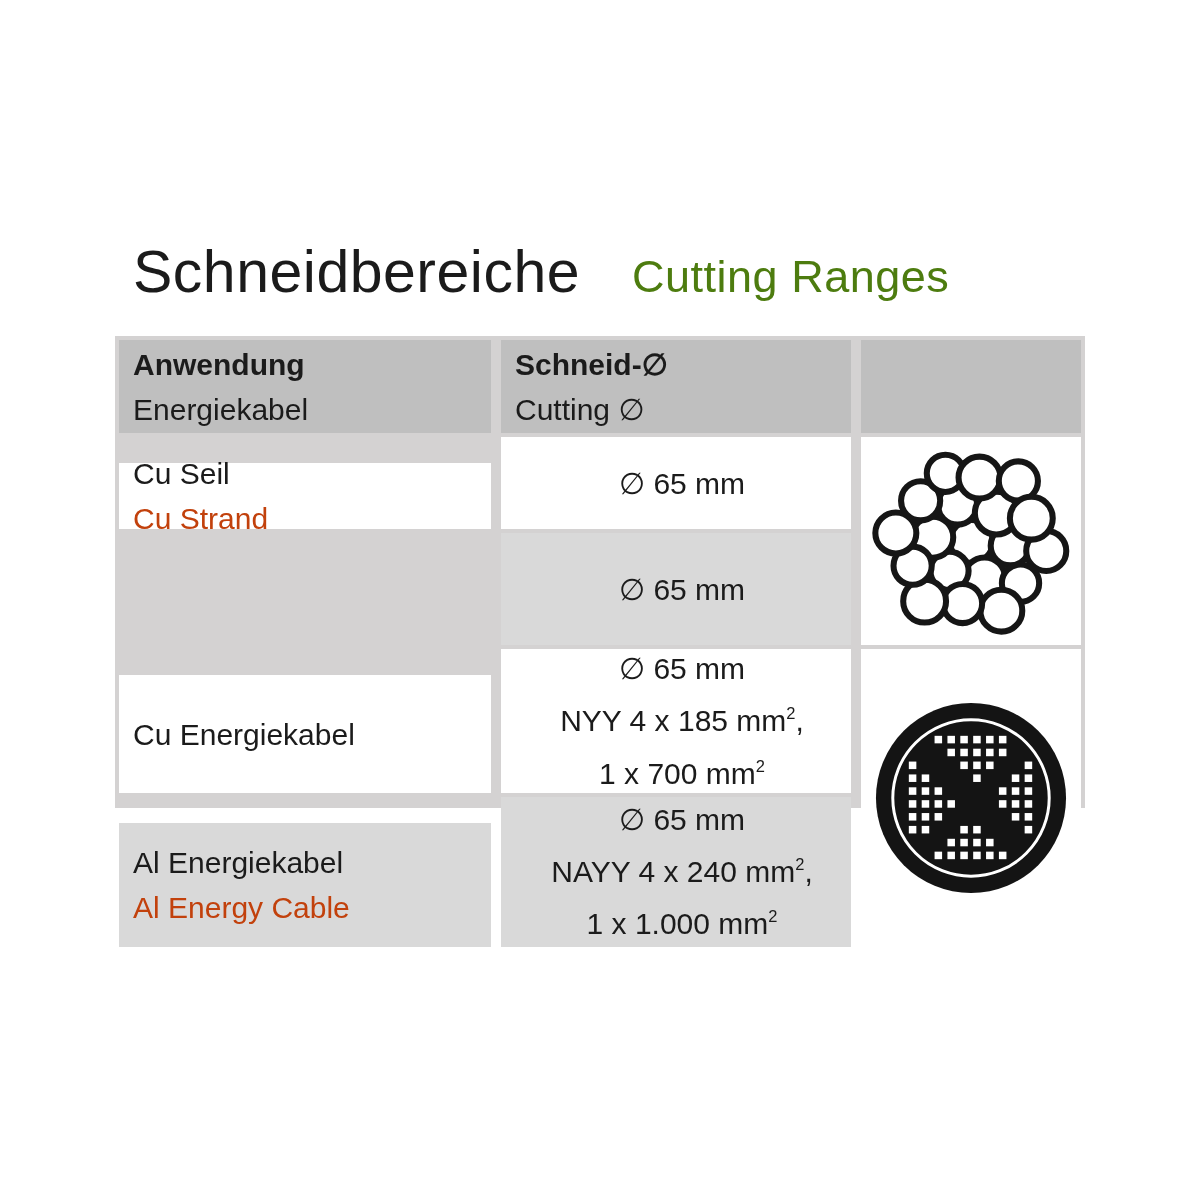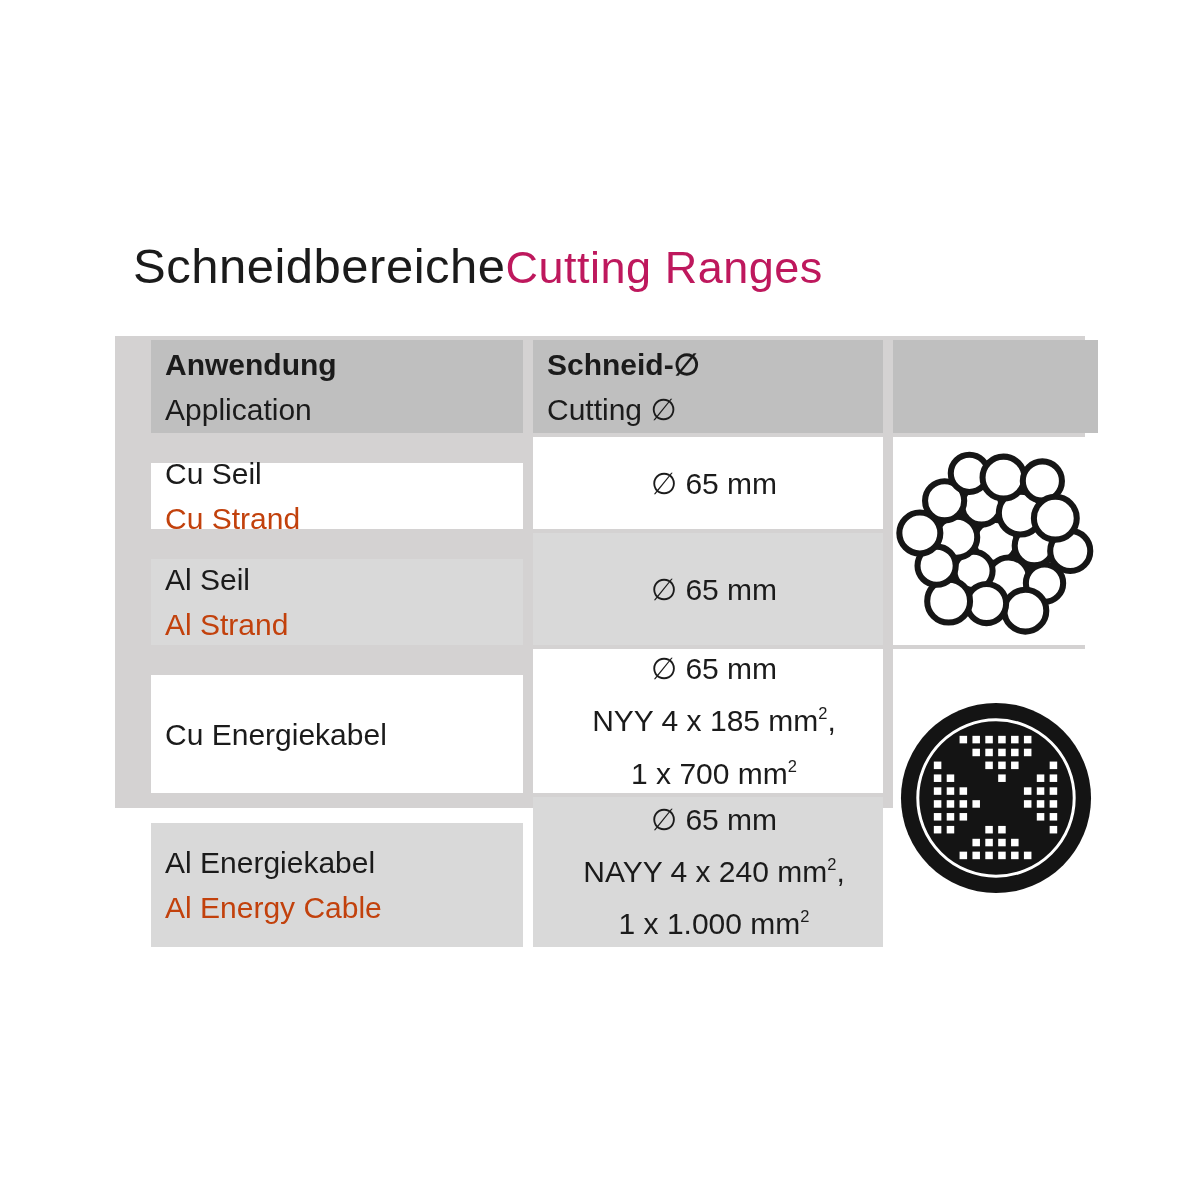--- a/index.html
+++ b/index.html
@@ -1,29 +1,29 @@
 <!DOCTYPE html>
 <html><head>
 <meta charset="utf-8">
 <style>
   * { margin:0; padding:0; box-sizing:border-box; }
   html,body { width:1200px; height:1200px; background:#ffffff; overflow:hidden; }
   body { font-family:"Liberation Sans", sans-serif; position:relative; }
 
   .page-title { position:absolute; left:133px; top:238px; white-space:nowrap; }
-  .title-de { font-size:49px; font-weight:500; color:#1b1b1b; letter-spacing:0.5px; }
-  .title-en { font-size:45px; font-weight:400; color:#be185d; letter-spacing:0.5px; }
+  .title-de { font-size:59px; font-weight:500; color:#1b1b1b; letter-spacing:0.5px; }
+  .title-en { font-size:45px; font-weight:400; color:#4d7c0f; letter-spacing:0.5px; margin-left:52px; }
 
   .range-table {
     position:absolute; left:115px; top:336px; width:970px; height:472px;
     background:#d4d2d2; border:4px solid #d4d2d2;
     display:grid;
     grid-template-columns:372px 350px auto;
     grid-template-rows:93px 92px 112px 144px auto;
-    column-gap:10px; row-gap:4px;padding-left:32px;
+    column-gap:10px; row-gap:4px;
   }
 
   .cell { display:flex; flex-direction:column; justify-content:center; }
   .hdr  { background:#bfbfbf; padding-left:14px; }
   .rowW { background:#ffffff; }
   .rowG { background:#d9d9d9; }
   .c1 { padding-left:14px;margin-top:26px; }
   .c2 { padding-left:12px;text-align:center; }
 
   .ln     { font-size:30px; line-height:45px; color:#1b1b1b; white-space:nowrap; }
@@ -52,21 +52,21 @@
 <body>
 
 <div class="page-title">
   <span class="title-de">Schneidbereiche</span><span class="title-en">Cutting Ranges</span>
 </div>
 
 <div class="range-table">
 
   <div class="cell hdr g-h1">
     <div class="ln ln-b">Anwendung</div>
-    <div class="ln">Application</div>
+    <div class="ln">Energiekabel</div>
   </div>
   <div class="cell hdr g-h2">
     <div class="ln ln-b">Schneid-∅</div>
     <div class="ln">Cutting ∅</div>
   </div>
   <div class="cell hdr g-h3"></div>
 
   <div class="cell rowW c1 g-r1c1">
     <div class="ln">Cu Seil</div>
     <div class="ln-en">Cu Strand</div>
@@ -92,24 +92,20 @@
         <circle cx="-63.2" cy="26.0" r="20.5" fill="#ffffff" stroke="#161616" stroke-width="6.5"></circle>
         <circle cx="-81.2" cy="-9.1" r="22" fill="#ffffff" stroke="#161616" stroke-width="6.5"></circle>
         <circle cx="-54.6" cy="-43.7" r="21" fill="#ffffff" stroke="#161616" stroke-width="6.5"></circle>
         <circle cx="-28.0" cy="-73.2" r="20" fill="#ffffff" stroke="#161616" stroke-width="6.5"></circle>
         <circle cx="8.6" cy="-68.6" r="22.5" fill="#ffffff" stroke="#161616" stroke-width="6.5"></circle>
         <circle cx="50.3" cy="-65.0" r="21" fill="#ffffff" stroke="#161616" stroke-width="6.5"></circle>
         <circle cx="64.2" cy="-25.0" r="23" fill="#ffffff" stroke="#161616" stroke-width="6.5"></circle>
       </svg>
   </div>
 
-  <div class="cell rowG c1 g-r2c1">
-    <div class="ln">Al Seil</div>
-    <div class="ln-en">Al Strand</div>
-  </div>
   <div class="cell rowG c2 g-r2c2">
     <div class="ln"><span>∅ 65 mm</span></div>
   </div>
 
   <div class="cell rowW c1 g-r3c1">
     <div class="ln">Cu Energiekabel</div>
   </div>
   <div class="cell rowW c2 g-r3c2">
     <div class="ln"><span>∅ 65 mm</span></div>
     <div class="ln"><span>NYY 4 x 185 mm</span><sup class="sq">2</sup><span>,</span></div>

